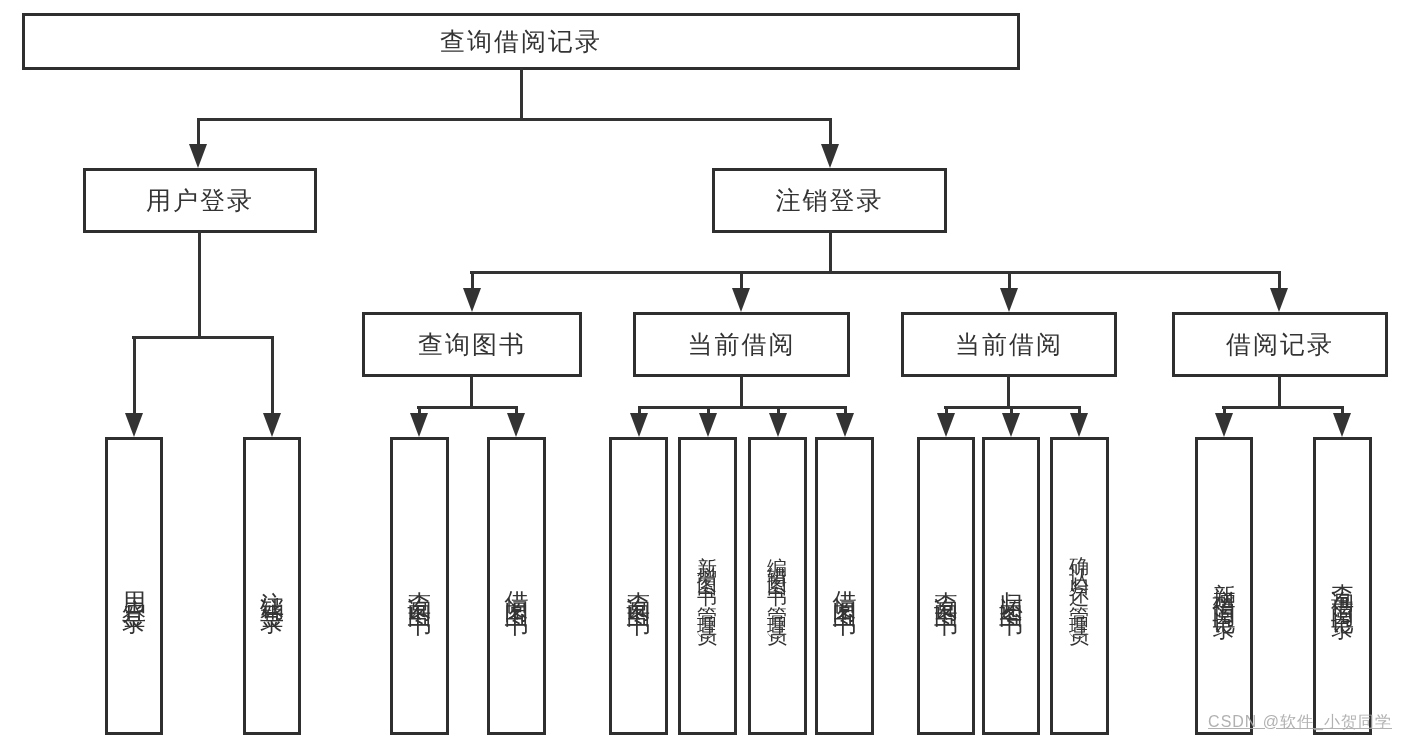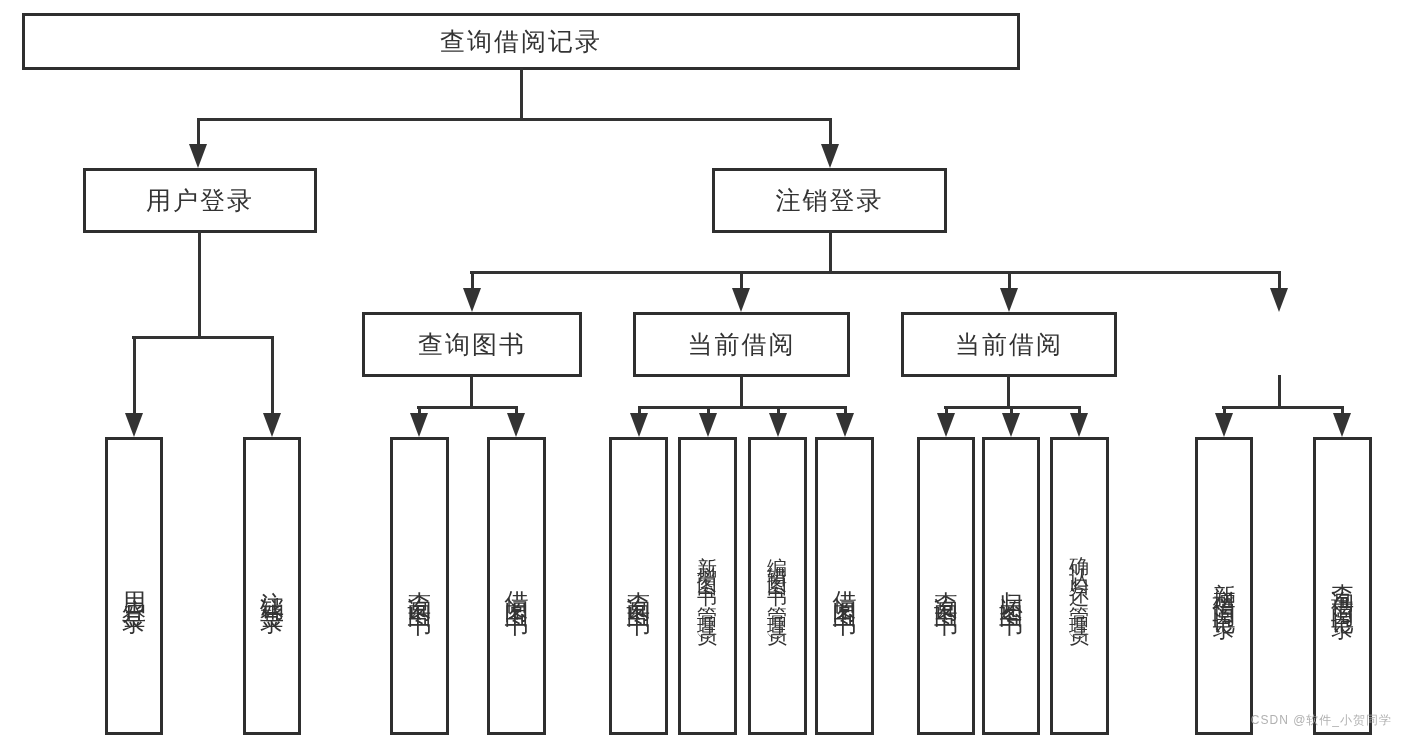--- a/index.html
+++ b/index.html
@@ -28,22 +28,22 @@
   .vm{font-size:23px;letter-spacing:7px;}
   .vl2{font-size:20px;letter-spacing:10px;}
   .hline{position:absolute;height:3px;background:var(--line);}
   .vline{position:absolute;width:3px;background:var(--line);}
   .arrow{
     position:absolute;width:0;height:0;
     border-left:9px solid transparent;border-right:9px solid transparent;
     border-top:24px solid var(--line);
   }
   .watermark{
-    position:absolute;right:13px;top:712px;font-size:12px;letter-spacing:1px;
-    color:var(--wm);opacity:.9;white-space:nowrap;z-index:5;
+    position:absolute;right:13px;top:712px;font-size:16px;letter-spacing:1px;
+    color:var(--wm);opacity:.9;white-space:nowrap;z-index:5;text-decoration:underline;
   }
 </style>
 </head>
 <body>
 
 <div class="canvas">
 
   <div class="node" style="left:22px;top:13px;width:998px;height:57px;">
     <span class="hlbl">查询借阅记录</span>
   </div>
@@ -87,20 +87,23 @@
   </div>
 
   <div class="node" style="left:362px;top:312px;width:220px;height:65px;">
     <span class="hlbl">查询图书</span>
   </div>
   <div class="node" style="left:633px;top:312px;width:217px;height:65px;">
     <span class="hlbl">当前借阅</span>
   </div>
   <div class="node" style="left:901px;top:312px;width:216px;height:65px;">
     <span class="hlbl">当前借阅</span>
+  </div>
+  <div class="node" style="left:1172px;top:312px;width:216px;height:65px;">
+    <span class="hlbl">借阅记录</span>
   </div>
 
   <div>
     <div class="vline" style="left:470px;top:375px;height:33px;"></div>
     <div class="hline" style="left:417px;top:406px;width:101px;"></div>
     <div class="vline" style="left:418px;top:406px;height:10px;"></div>
     <div class="arrow" style="left:410px;top:413px;"></div>
     <div class="vline" style="left:515px;top:406px;height:10px;"></div>
     <div class="arrow" style="left:507px;top:413px;"></div>
   </div>

